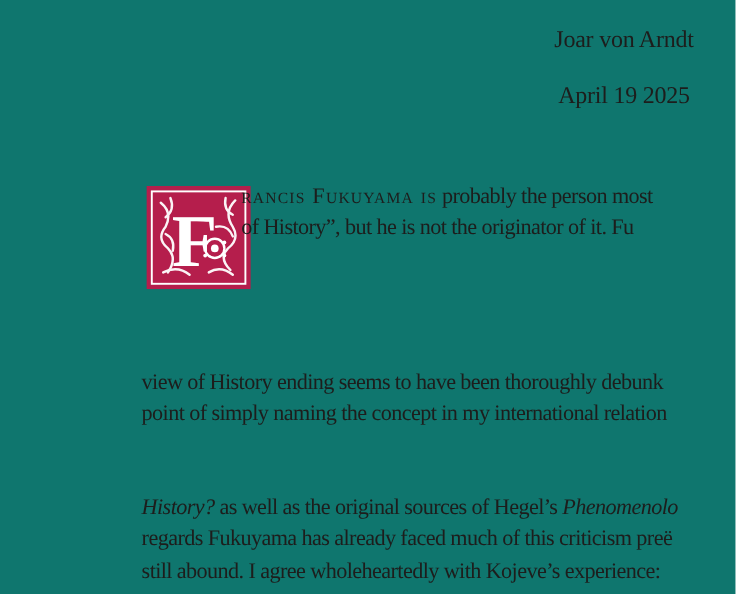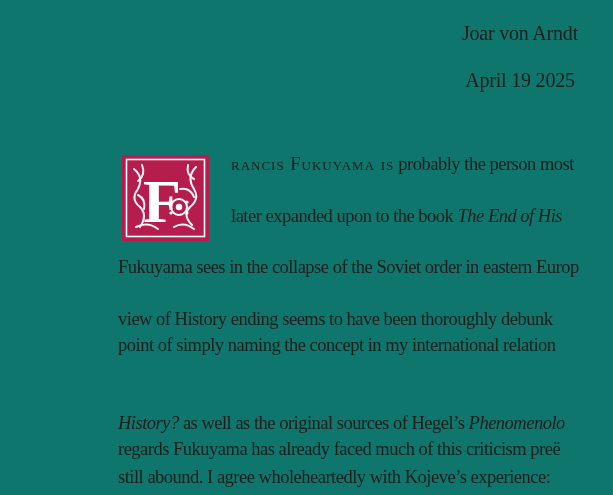--- a/index.html
+++ b/index.html
@@ -38,21 +38,21 @@
   }
 
   .line {
     position: absolute;
     white-space: nowrap;
     font-size: 18.5px;
     line-height: 26px;
     height: 26px;
     letter-spacing: -0.5px;
   }
-  .indented { left: 231px; }
+  .indented { left: 201px; }
   .flush    { left: 118px; }
 
   .sc {
     font-variant: small-caps;
     letter-spacing: 1px;
   }
   .it { font-style: italic; }
 </style>
 </head>
 <body>
@@ -88,27 +88,24 @@
         <circle cx="65" cy="58" r="1.6"></circle>
       </g>
 
       <text x="40" y="67" text-anchor="middle" font-family="Liberation Serif, serif" font-size="62" font-weight="bold" fill="#ffffff">F</text>
     </svg>
   </div>
 
   <div class="line indented" style="top:151px">
     <span class="sc">rancis Fukuyama is</span><span> probably the person most</span>
   </div>
-  <div class="line indented" style="top:203px">
-    <span>later expanded upon to the book </span><span class="it">The End of His</span>
+  <div class="line indented" style="top:177px">
+    <span>of History”, but he is not the originator of it. Fu</span>
   </div>
 
-  <div class="line flush" style="top:254px">
-    <span>Fukuyama sees in the collapse of the Soviet order in eastern Europ</span>
-  </div>
   <div class="line flush" style="top:332px">
     <span>point of simply naming the concept in my international relation</span>
   </div>
   <div class="line flush" style="top:306px">
     <span>view of History ending seems to have been thoroughly debunk</span>
   </div>
   <div class="line flush" style="top:410px">
     <span class="it">History?</span><span> as well as the original sources of Hegel’s </span><span class="it">Phenomenolo</span>
   </div>
   <div class="line flush" style="top:436px">

